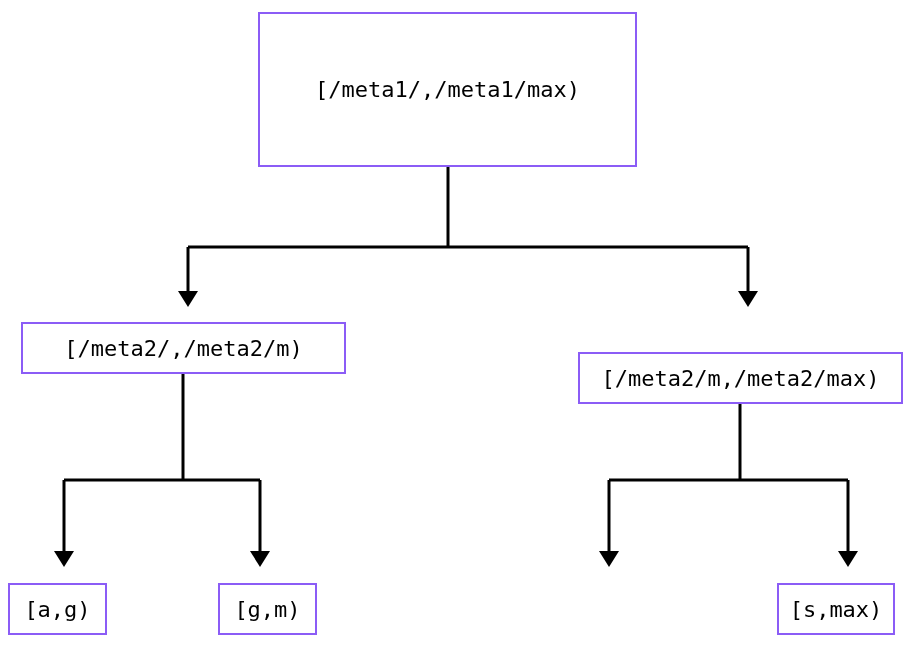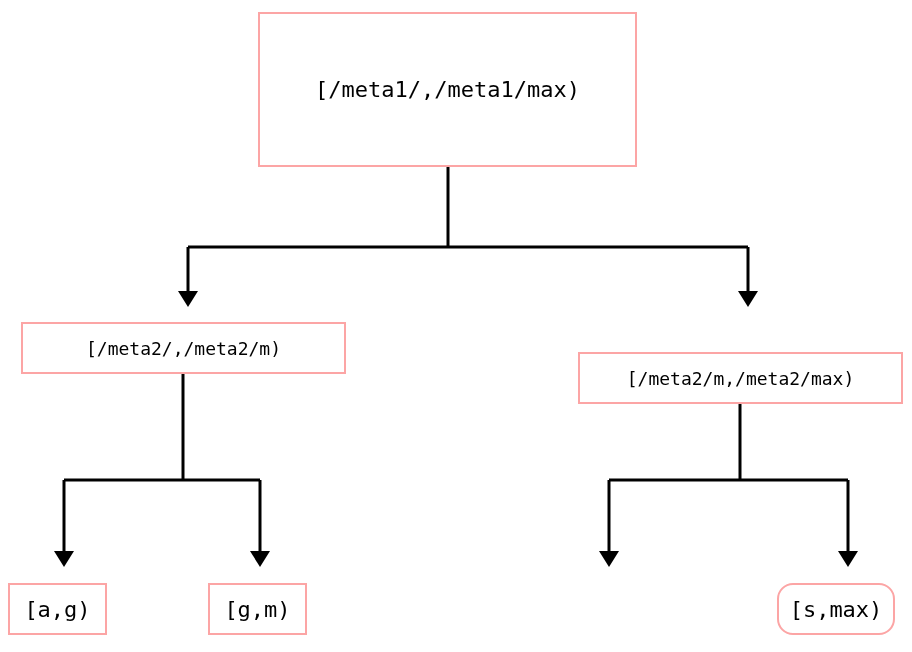--- a/index.html
+++ b/index.html
@@ -22,21 +22,21 @@
     position: absolute;
     left: 0;
     top: 0;
     width: 912px;
     height: 652px;
   }
   .tree-node {
     position: absolute;
     box-sizing: border-box;
     background: #ffffff;
-    border: 2px solid #fca5a5;
+    border: 2px solid #8b5cf6;
     display: flex;
     align-items: center;
     justify-content: center;
     text-align: center;
   }
   .node-label {
     font-family: "DejaVu Sans Mono", "Liberation Mono", monospace;
     color: #000000;
     white-space: pre;
     letter-spacing: 0px;
@@ -57,31 +57,31 @@
     height: 52px;
   }
   #node-meta2-high {
     left: 578px;
     top: 322px;
     width: 325px;
     height: 52px;
     margin-top: 30px;
   }
   #node-meta2-low .node-label,
-  #node-meta2-high .node-label { font-size: 18px; }
+  #node-meta2-high .node-label { font-size: 22px; }
   
   .leaf-node {
     top: 583px;
     height: 52px;
   }
   .leaf-node .node-label { font-size: 22px; }
   #node-leaf-ag   { left: 8px;   width: 99px; }
-  #node-leaf-gm   { left: 208px; width: 99px; }
+  #node-leaf-gm   { left: 218px; width: 99px; }
   #node-leaf-ms   { left: 553px; width: 99px; }
-  #node-leaf-smax { left: 777px; width: 118px; border-radius: 16px; }
+  #node-leaf-smax { left: 777px; width: 118px; }
 </style>
 </head>
 <body>
 
 <div id="diagram-root">
 
   <svg id="tree-canvas" viewBox="0 0 912 652" xmlns="http://www.w3.org/2000/svg">
 
     <g>
       <path d="M 448 167 L 448 247" fill="none" stroke="#000000" stroke-width="3"></path>

